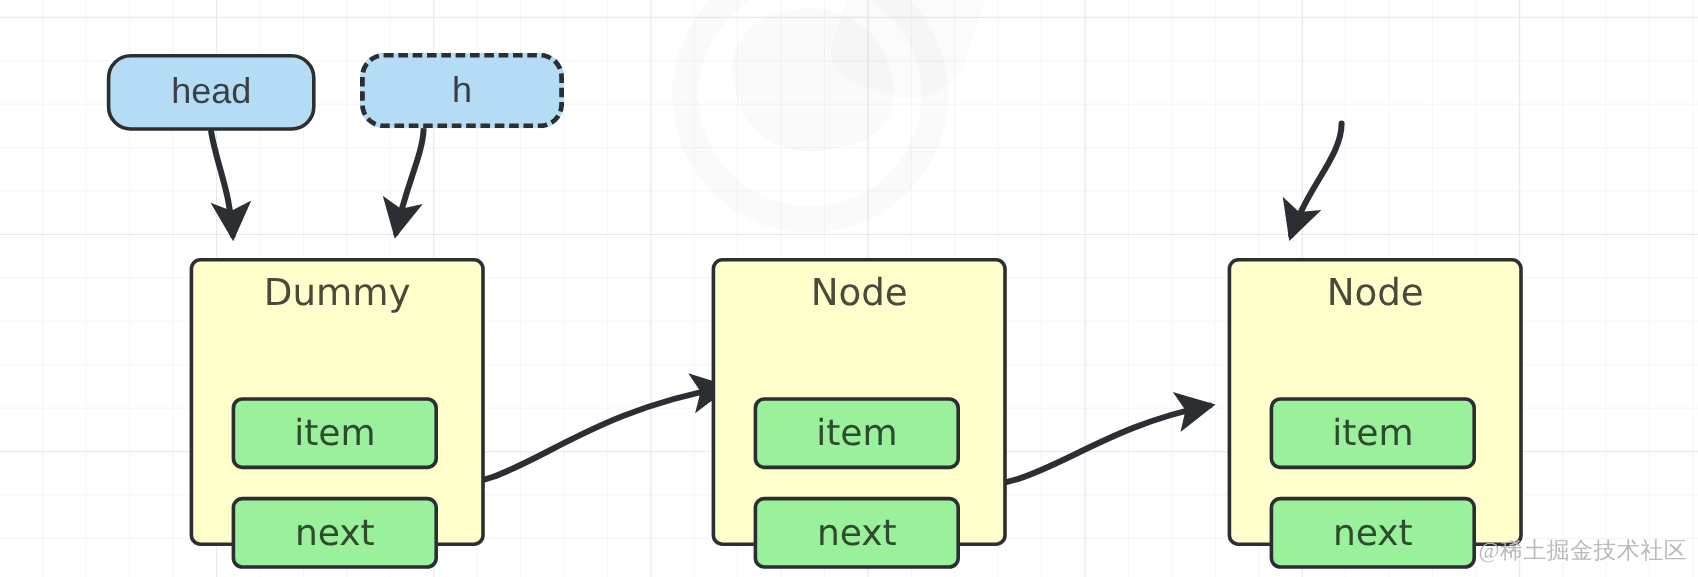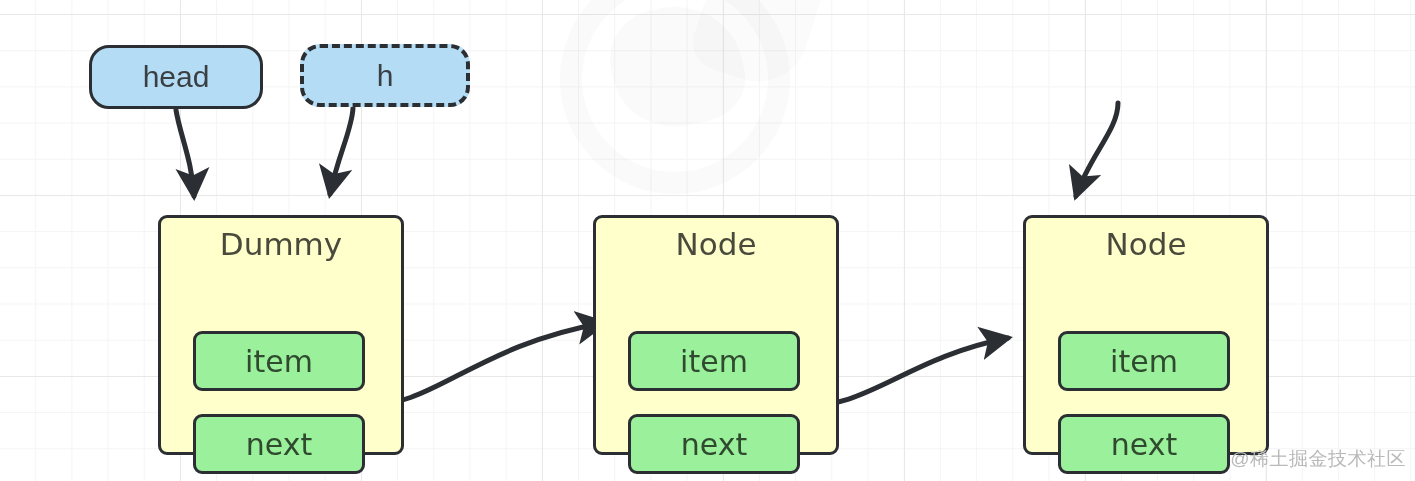--- a/index.html
+++ b/index.html
@@ -64,21 +64,21 @@
     pointer-events: none;
   }
   .wm-corner {
     position: absolute;
     right: 9px;
     bottom: 9px;
     font-size: 19px;
     color: #b9b9b9;
     letter-spacing: 0.5px;
     white-space: nowrap;
-    font-family: Liberation Sans, sans-serif;
+    font-family: Liberation Serif, serif;
     pointer-events: none;
   }
 
   
   .ptr {
     position: absolute;
     box-sizing: border-box;
     background: #b4dcf4;
     border: 3.5px solid #2b2f33;
     border-radius: 20px;

